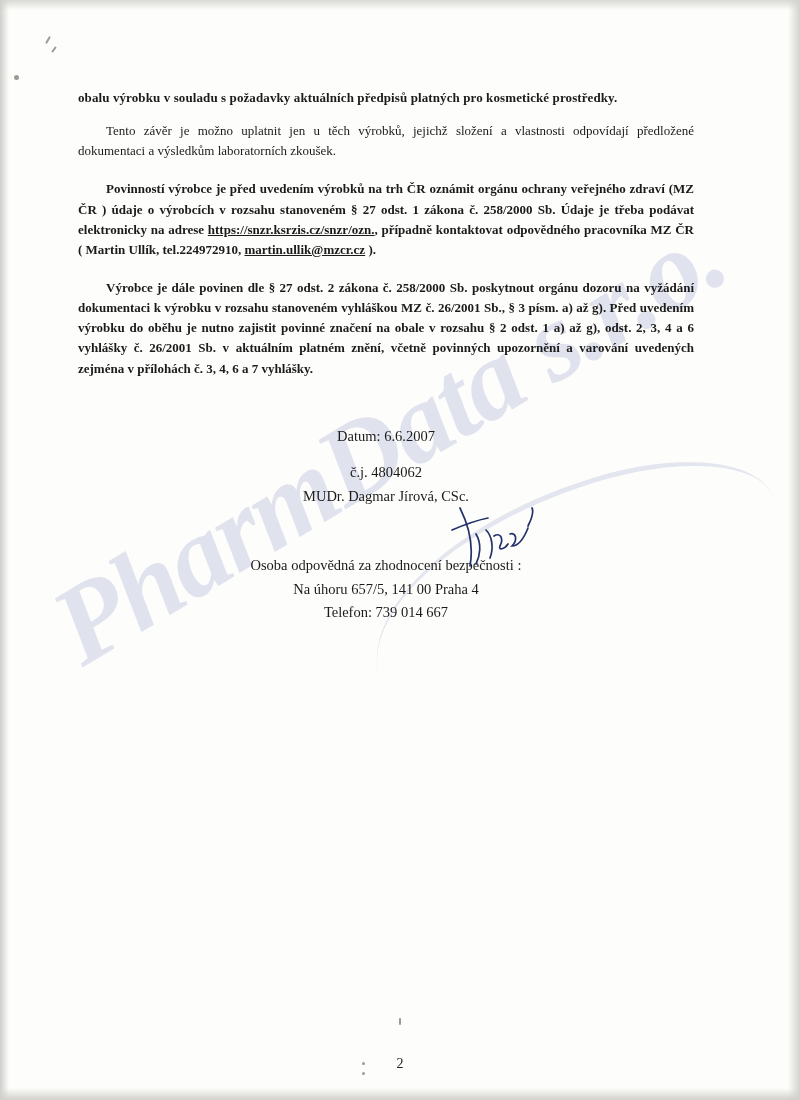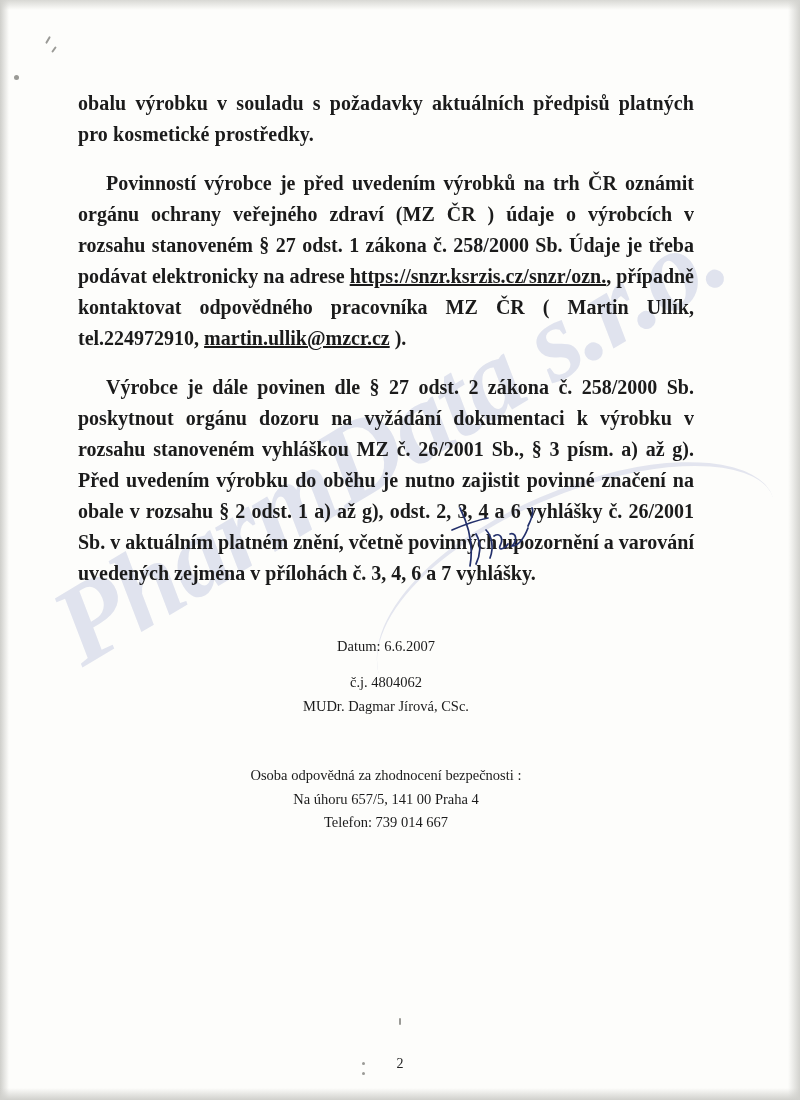--- a/index.html
+++ b/index.html
@@ -84,21 +84,21 @@
   }
 
   .content {
     position: absolute;
     left: 78px;
     top: 88px;
     width: 616px;
   }
   p {
     margin: 0 0 0 0;
-    font-size: 20px;
+    font-size: 13px;
     line-height: 1.55;
     text-align: justify;
   }
   .bold {
     font-weight: bold;
     text-align: justify;
     letter-spacing: 0.1px;
   }
   .indent { text-indent: 28px; }
   .gap-sm { margin-top: 13px; }
@@ -155,20 +155,21 @@
 
   <div class="watermark">
     <div class="watermark-text">PharmData s.r.o.</div>
     <div class="watermark-stroke"></div>
   </div>
 
   <div class="content">
 
     <p class="bold">obalu výrobku v souladu s požadavky aktuálních předpisů platných pro kosmetické prostředky.</p>
 
+    <p class="indent gap-sm">Tento závěr je možno uplatnit jen u těch výrobků, jejichž složení a vlastnosti odpovídají předložené dokumentaci a výsledkům laboratorních zkoušek.</p>
 
     <p class="indent gap-md"><span>Povinností výrobce je před uvedením výrobků na trh ČR oznámit orgánu ochrany veřejného zdraví (MZ ČR ) údaje o výrobcích v rozsahu stanoveném § 27 odst. 1 zákona č. 258/2000 Sb. Údaje je třeba podávat elektronicky na adrese </span><span class="u-link">https://snzr.ksrzis.cz/snzr/ozn.</span><span>, případně kontaktovat odpovědného pracovníka MZ ČR ( Martin Ullík, tel.224972910, </span><span class="u-link">martin.ullik@mzcr.cz</span><span> ).</span></p>
 
     <p class="indent gap-md">Výrobce je dále povinen dle § 27 odst. 2 zákona č. 258/2000 Sb. poskytnout orgánu dozoru na vyžádání dokumentaci k výrobku v rozsahu stanoveném vyhláškou MZ č. 26/2001 Sb., § 3 písm. a) až g). Před uvedením výrobku do oběhu je nutno zajistit povinné značení na obale v rozsahu § 2 odst. 1 a) až g), odst. 2, 3, 4 a 6 vyhlášky č. 26/2001 Sb. v aktuálním platném znění, včetně povinných upozornění a varování uvedených zejména v přílohách č. 3, 4, 6 a 7 vyhlášky.</p>
 
     <p class="block-line gap-xl">Datum: 6.6.2007</p>
     <p class="block-line gap-sm">č.j. 4804062</p>
 
     <p class="block-line">MUDr. Dagmar Jírová, CSc.</p>
     <p class="block-line gap-xl">Osoba odpovědná za zhodnocení bezpečnosti :</p>

